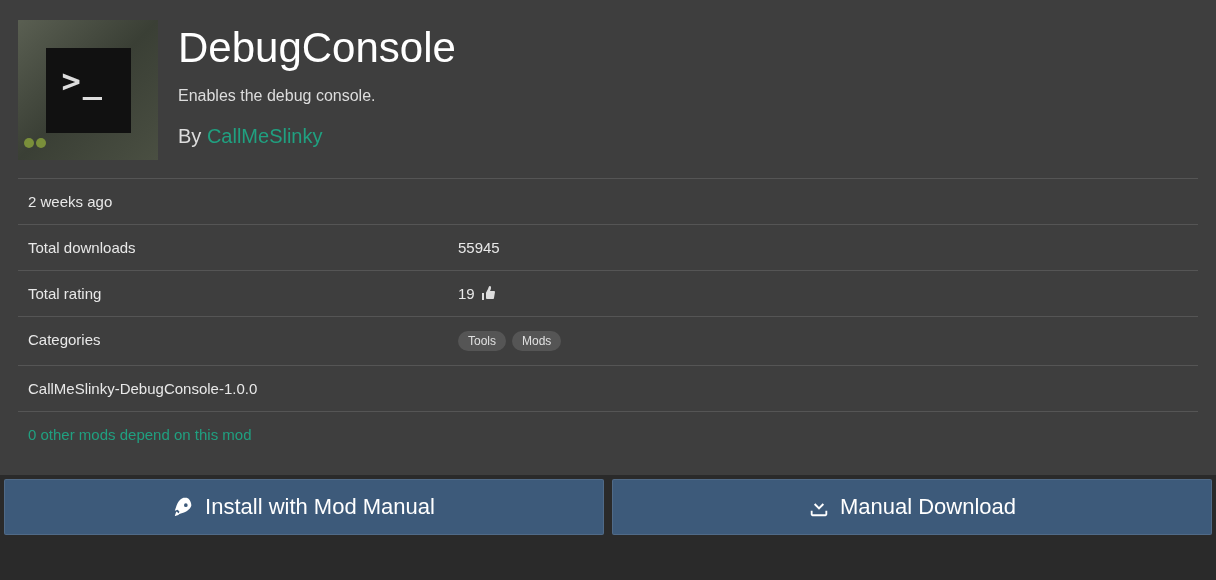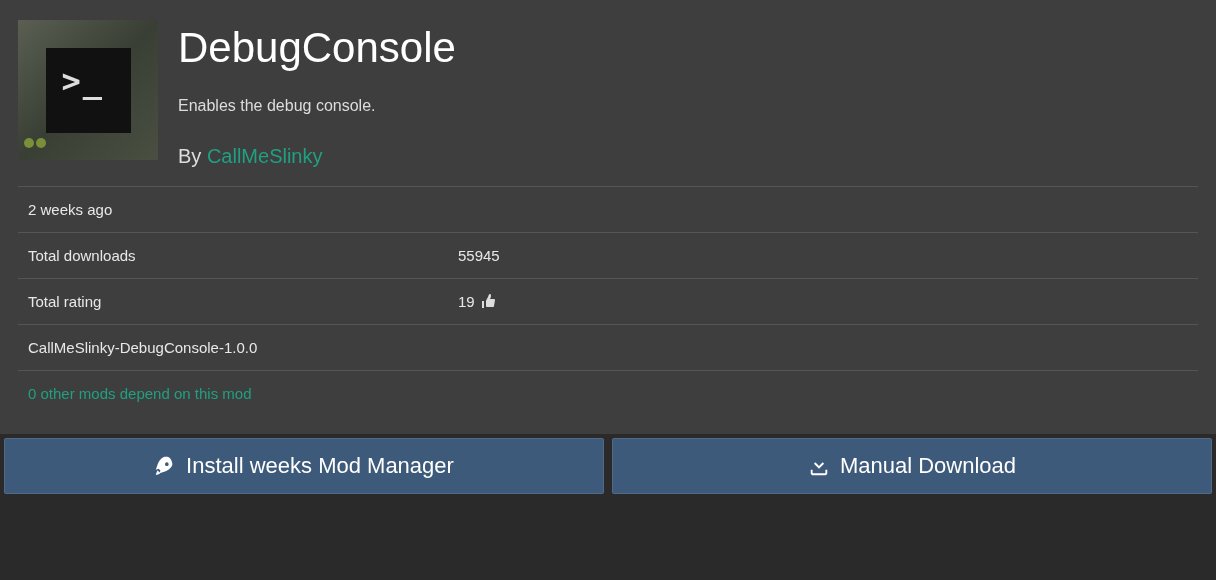--- a/index.html
+++ b/index.html
@@ -62,21 +62,21 @@
       display: inline-block;
       width: 10px;
       height: 10px;
       background: #7a8f3a;
       border-radius: 50%;
       margin-right: 2px;
     }
     .header-text {
       display: flex;
       flex-direction: column;
-      gap: 16px;
+      gap: 6px;
       padding-top: 4px;
     }
     .mod-title {
       font-size: 42px;
       font-weight: 400;
       color: #fff;
     }
     .mod-desc {
       font-size: 16px;
       color: #ddd;
@@ -191,37 +191,44 @@
     </div>
     <div class="detail-row">
       <div class="detail-label">Total rating</div>
       <div class="detail-value">
         <span>19</span>
         <svg class="thumb-icon" viewBox="0 0 16 16">
             <path d="M1 7h2v7H1V7zm4 0c0-1 1-2 2-4 .5-1 .5-3 2-3 1 0 1 1 1 2 0 1-1 3-1 3h4c.5 0 1 .5 1 1l-1 6c0 .5-.5 1-1 1H6c-.5 0-1-.5-1-1V7z"></path>
           </svg>
       </div>
     </div>
+    <div class="detail-row categories-row">
+      <div class="detail-label">Categories</div>
+      <div class="detail-value">
+        <span class="badge">Tools</span>
+        <span class="badge">Mods</span>
+      </div>
+    </div>
     <div class="detail-row">
       <div class="detail-value">CallMeSlinky-DebugConsole-1.0.0</div>
     </div>
     <div class="detail-row dependants-row">
       <div class="detail-value">
         <a class="dependants-link">0 other mods depend on this mod</a>
       </div>
     </div>
   </div>
 </div>
 
 <div class="button-row">
   <button class="action-btn">
     <svg viewBox="0 0 24 24">
         <path d="M12 2c-1 0-5 1-8 8l-2 6 3-1 2 2-1 3 6-2c7-3 8-7 8-8 0-2-1-5-3-7-1-1-3-1-5-1zm2 6a2 2 0 110 4 2 2 0 010-4zM4 17c-1 1-2 5-2 5s4-1 5-2l-3-3z"></path>
       </svg>
-    <span>Install weeks Mod Manager</span>
+    <span>Install with Mod Manual</span>
   </button>
   <button class="action-btn">
     <svg viewBox="0 0 24 24">
         <path d="M12 2v10l-4-4-1.5 1.5L12 15l5.5-5.5L16 8l-4 4V2h0zm-9 14v4c0 1 1 2 2 2h14c1 0 2-1 2-2v-4h-2v4H5v-4H3z"></path>
       </svg>
     <span>Manual Download</span>
   </button>
 </div>
 
 </body></html>

